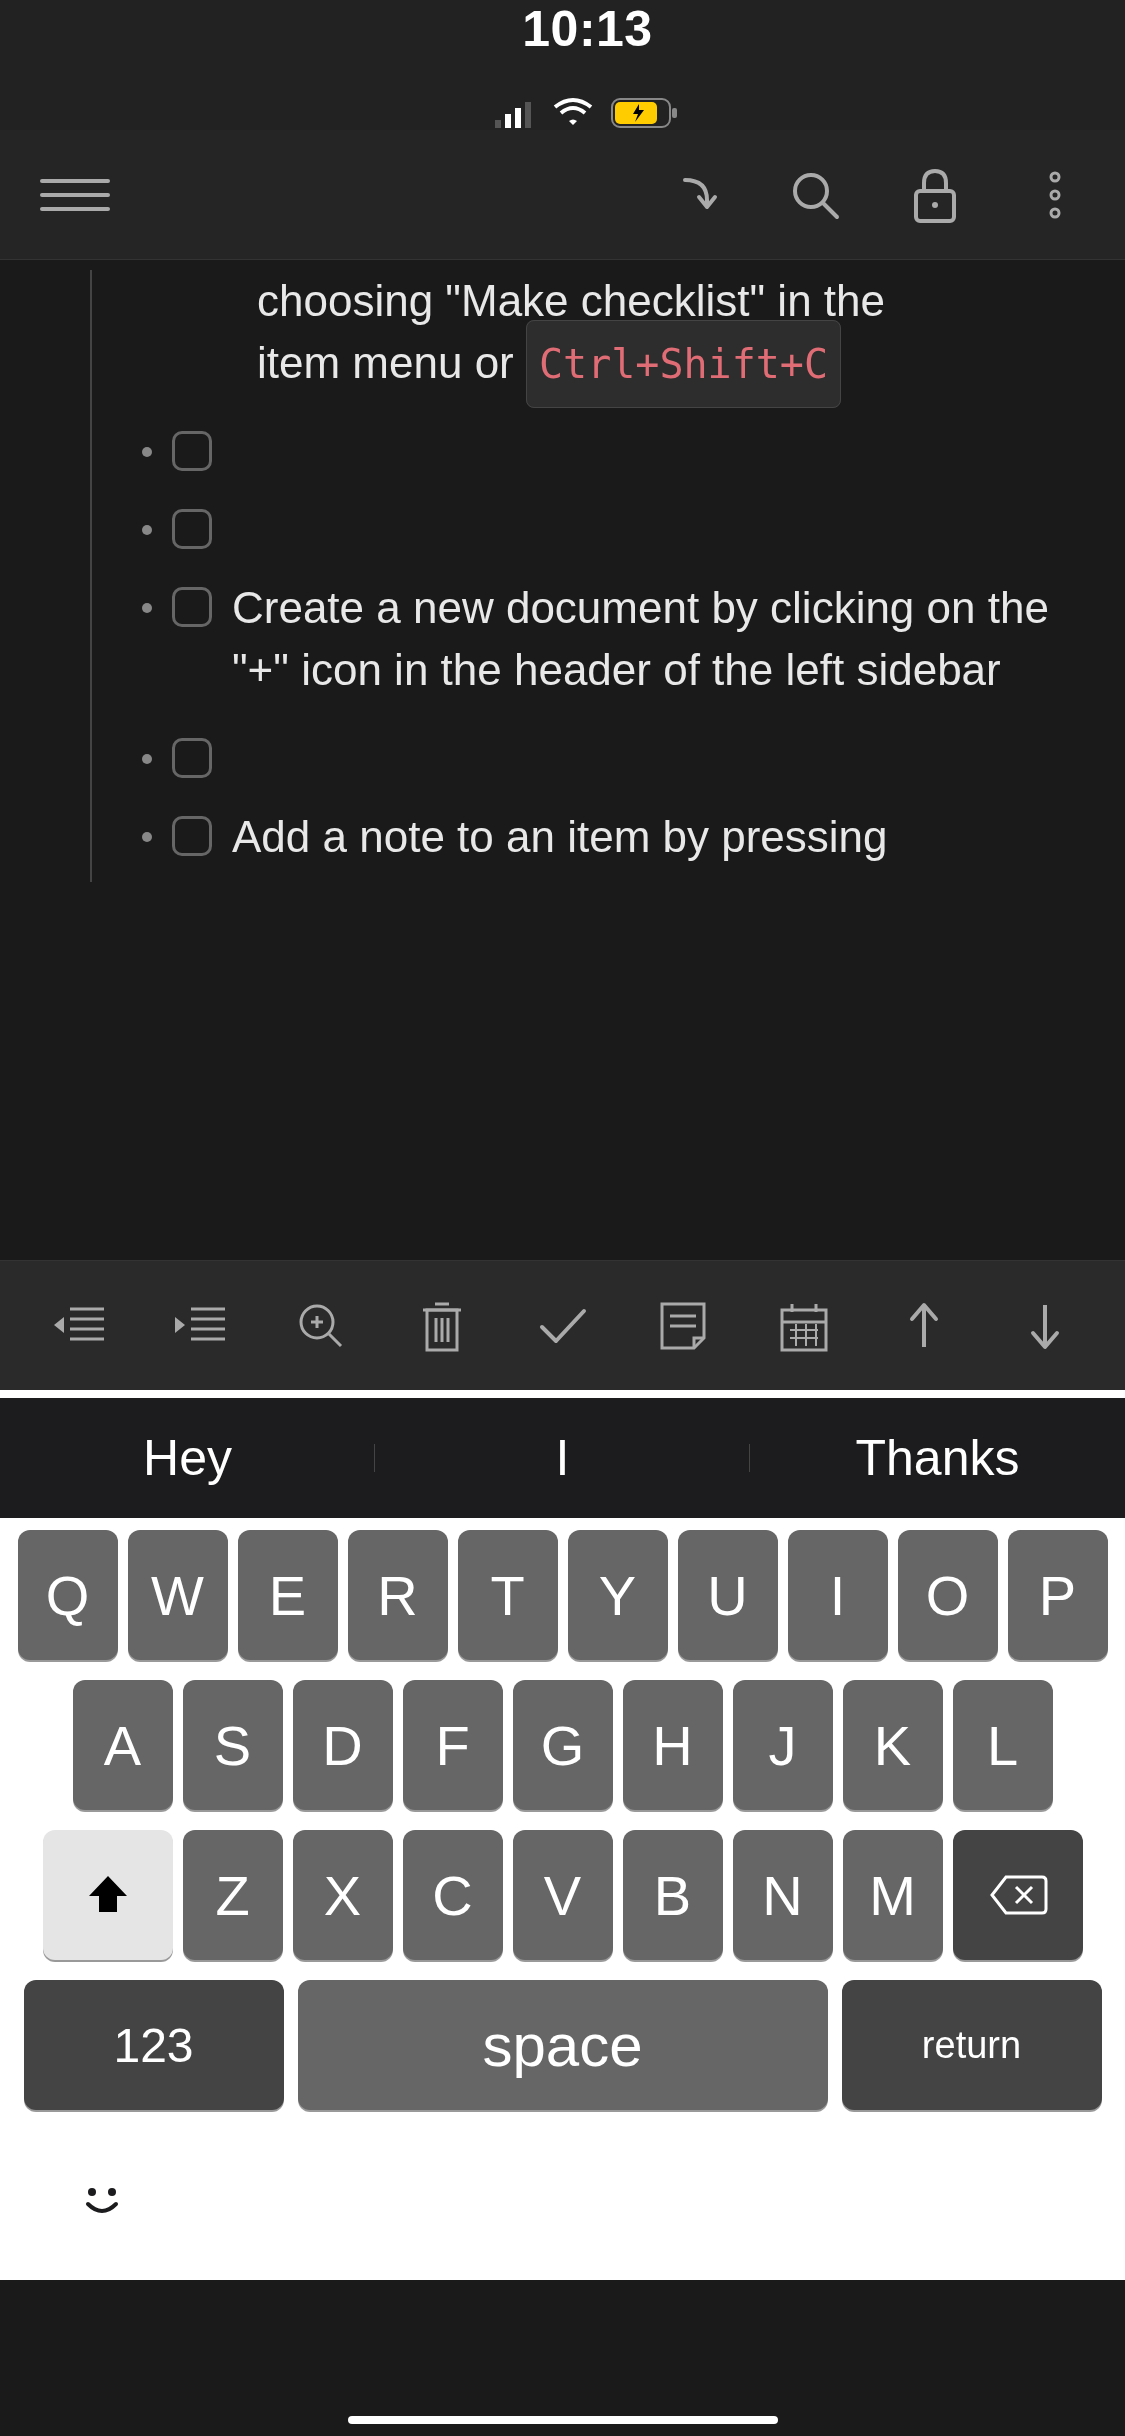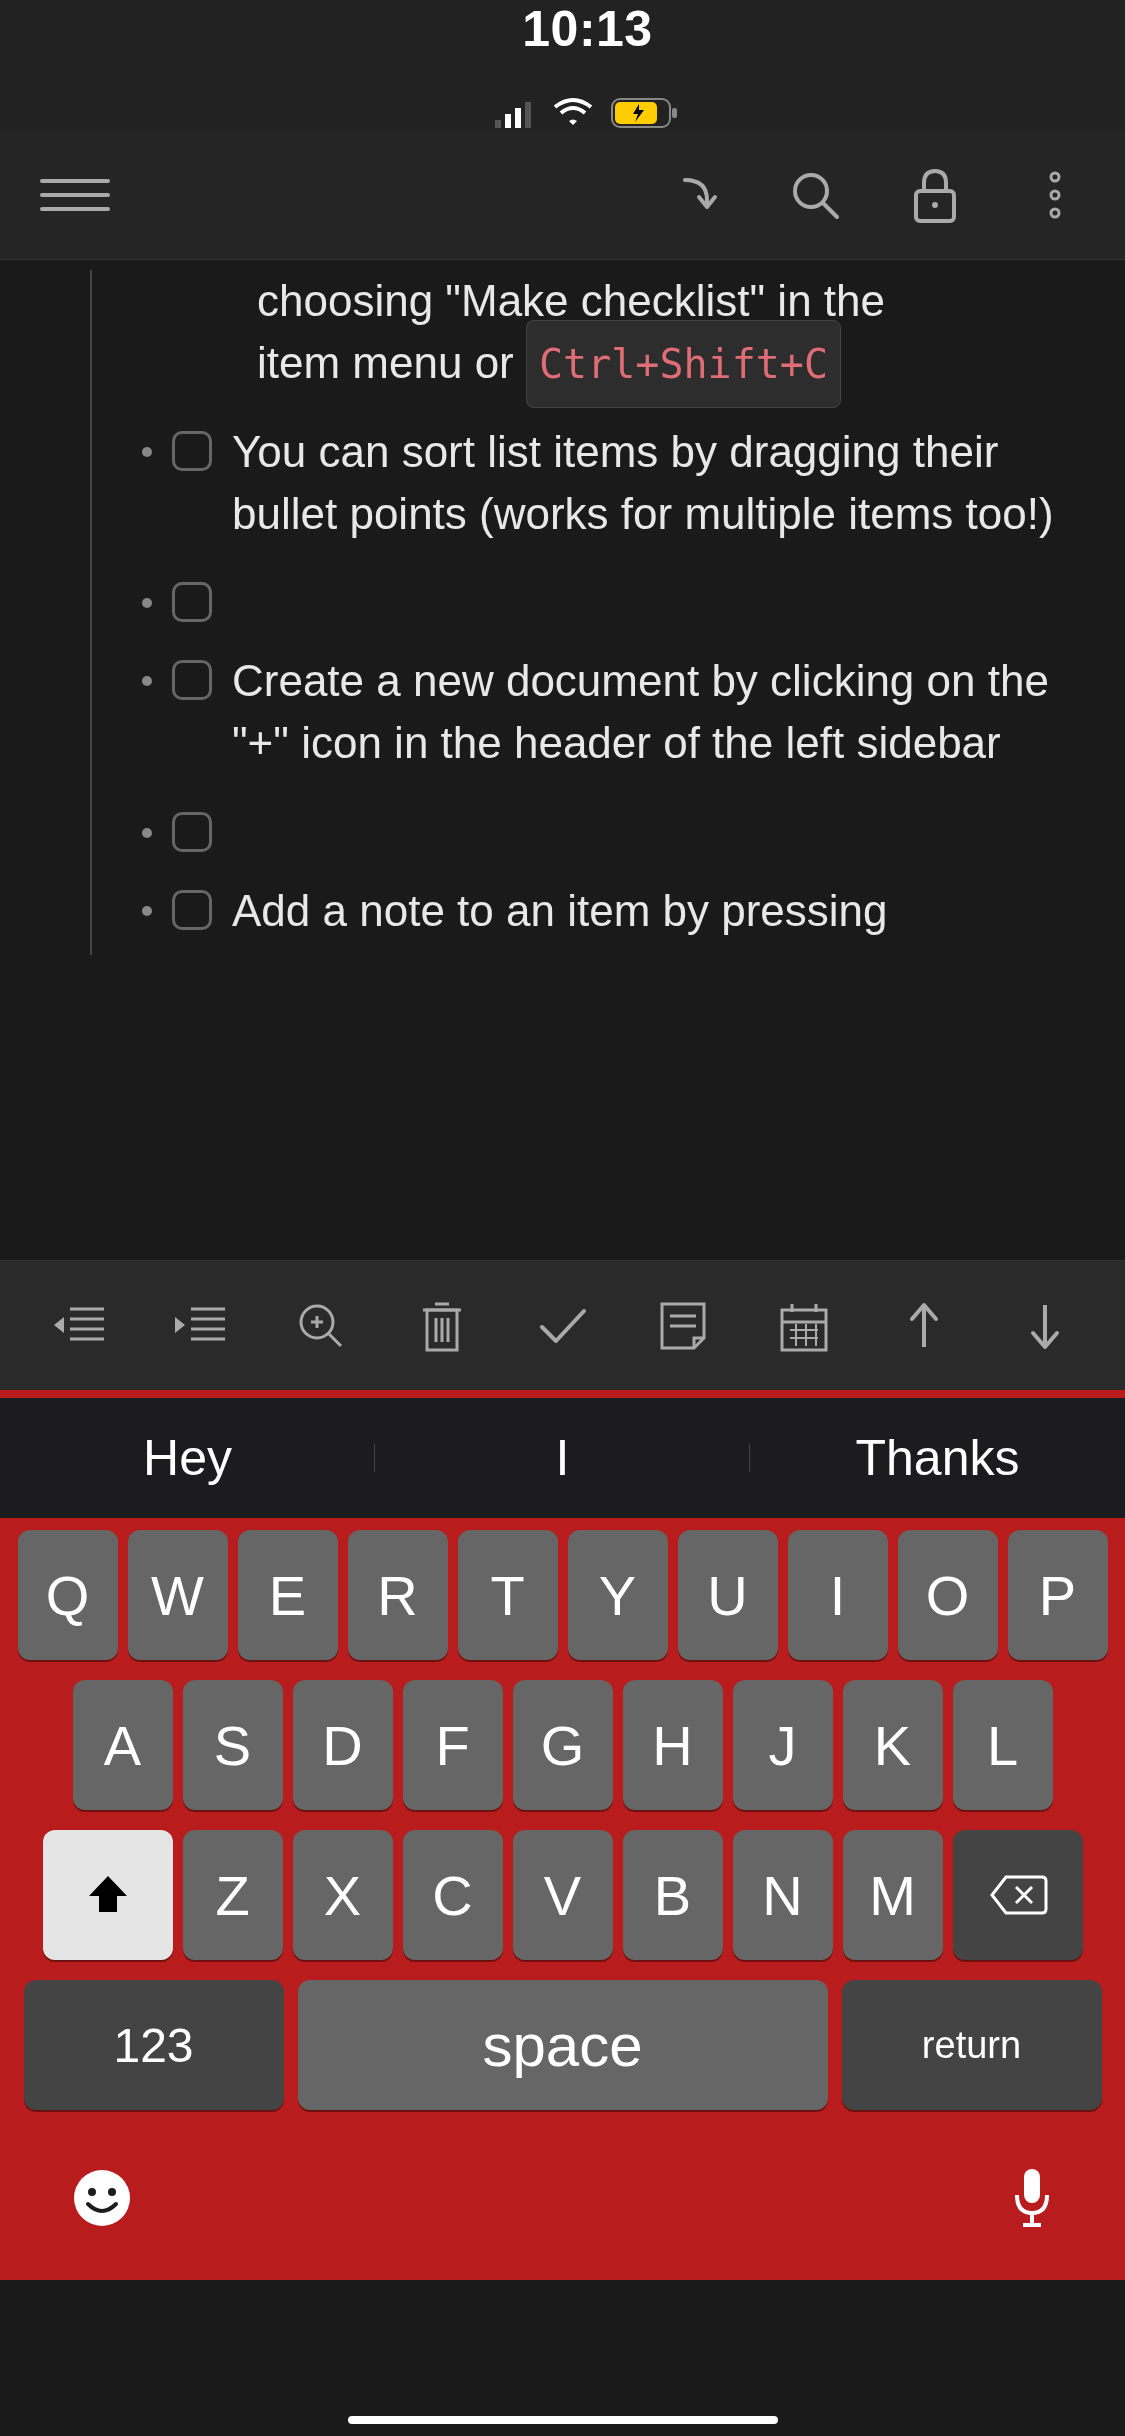--- a/index.html
+++ b/index.html
@@ -151,21 +151,21 @@
   .tool-btn {
     width: 80px;
     height: 80px;
     display: flex;
     align-items: center;
     justify-content: center;
   }
 
   
   .keyboard {
-    background: #b91c1c;
+    background: #ffffff;
     padding-top: 8px;
   }
   .suggestions {
     height: 120px;
     display: flex;
     align-items: center;
     background: #1c1c1e;
   }
   .suggestion {
     flex: 1;
@@ -330,21 +330,20 @@
     <div class="bullet-item" style="padding-top:0;">
       <div class="item-text first-partial">
         <span>choosing "Make checklist" in the</span><br>
         <span>item menu or </span><span class="kbd">Ctrl+Shift+C</span>
       </div>
     </div>
 
     <div class="bullet-item">
       <div class="bullet-point"></div>
       <div class="checkbox"></div>
-      <div class="item-text">You can sort list items by dragging their bullet points (works for multiple items too!)</div>
     </div>
 
     <div class="bullet-item">
       <div class="bullet-point"></div>
       <div class="checkbox"></div>
     </div>
 
     <div class="bullet-item">
       <div class="bullet-point"></div>
       <div class="checkbox"></div>

